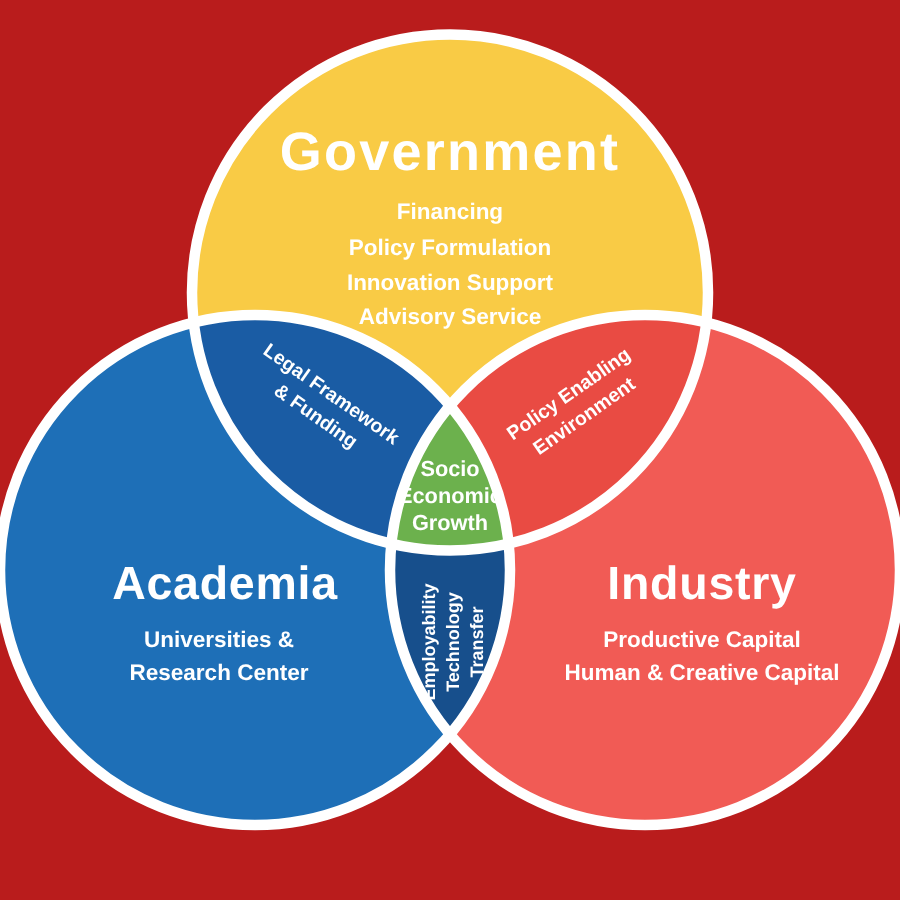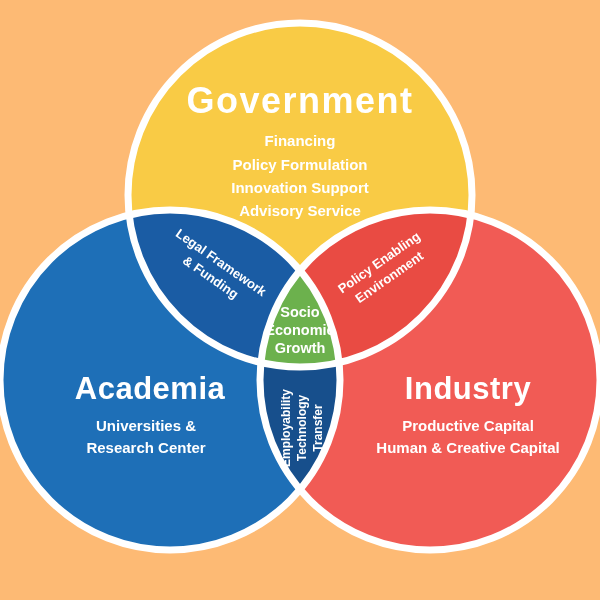--- a/index.html
+++ b/index.html
@@ -1,18 +1,18 @@
 <!DOCTYPE html>
 <html><head>
 <meta charset="utf-8">
 <style>
   * { margin:0; padding:0; box-sizing:border-box; }
   html,body { width:600px; height:600px; background:#ffffff; overflow:hidden;
               font-family:"Liberation Sans", sans-serif; }
-  .stage { position:relative; width:600px; height:600px; background:#fdba74;text-decoration:underline; }
+  .stage { position:relative; width:600px; height:600px; background:#b91c1c;text-decoration:underline; }
   svg text { font-family:"Liberation Sans", sans-serif; font-weight:700; }
   .title-lg  { font-size:36px; letter-spacing:1.5px; }
   .title-md  { font-size:31px; letter-spacing:0.5px; }
   .item      { font-size:15px; }
   .lens-text { font-size:13px; }
   .center-text { font-size:14.5px; }
   .vtext     { font-size:12px; }
 </style>
 </head>
 <body>

